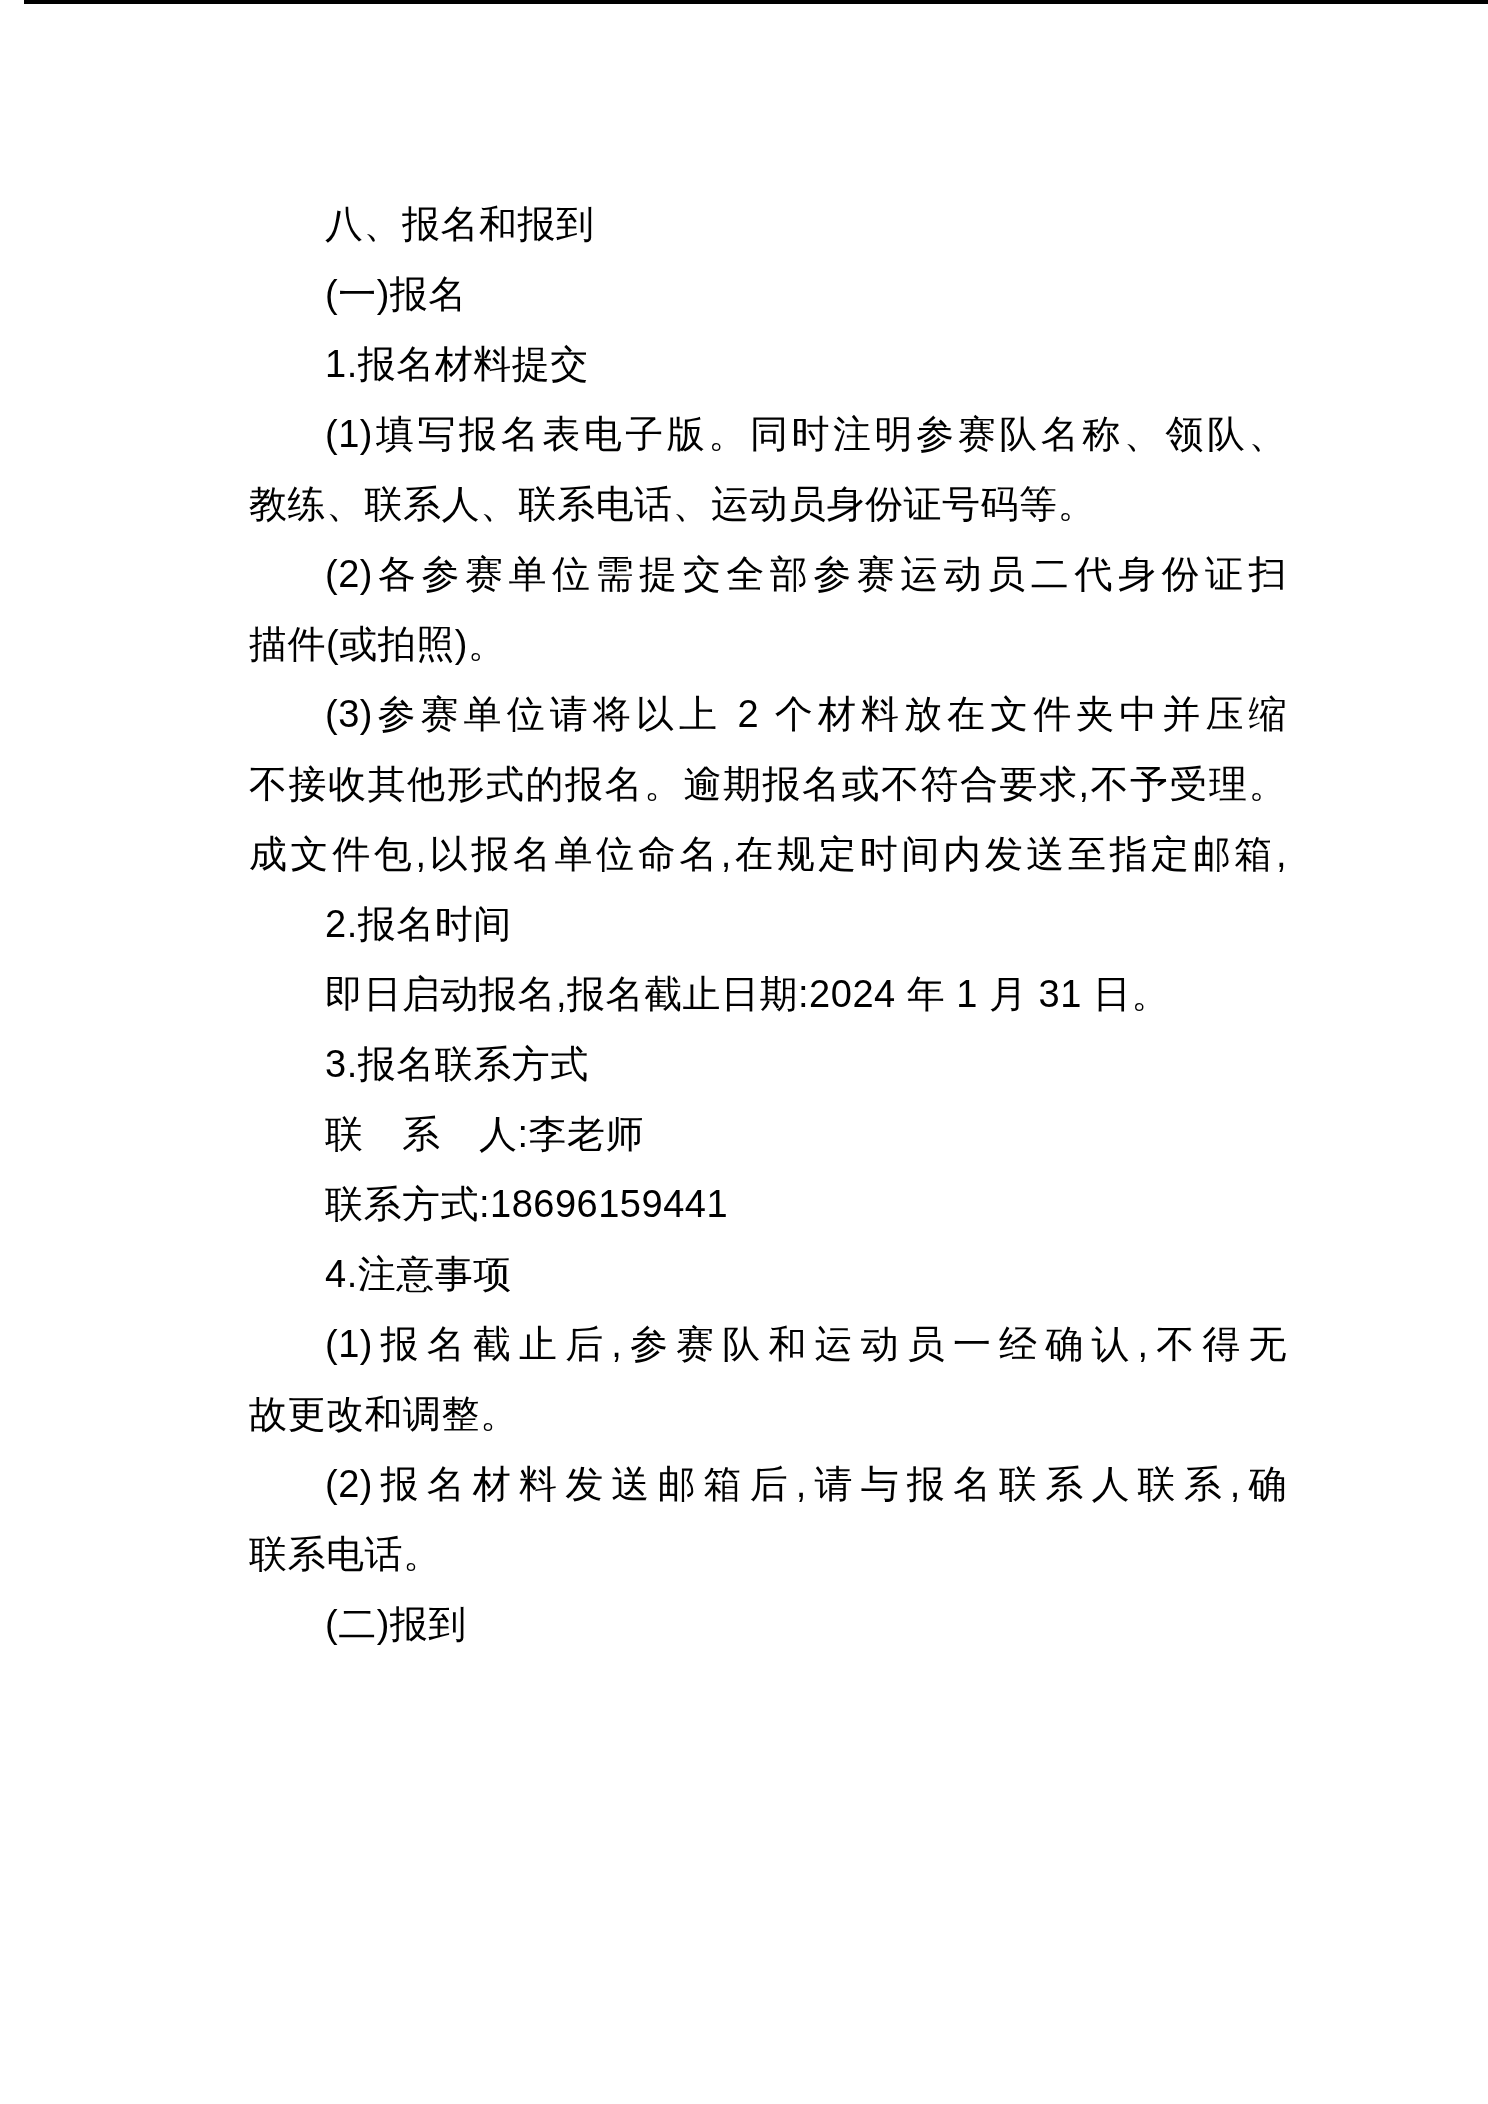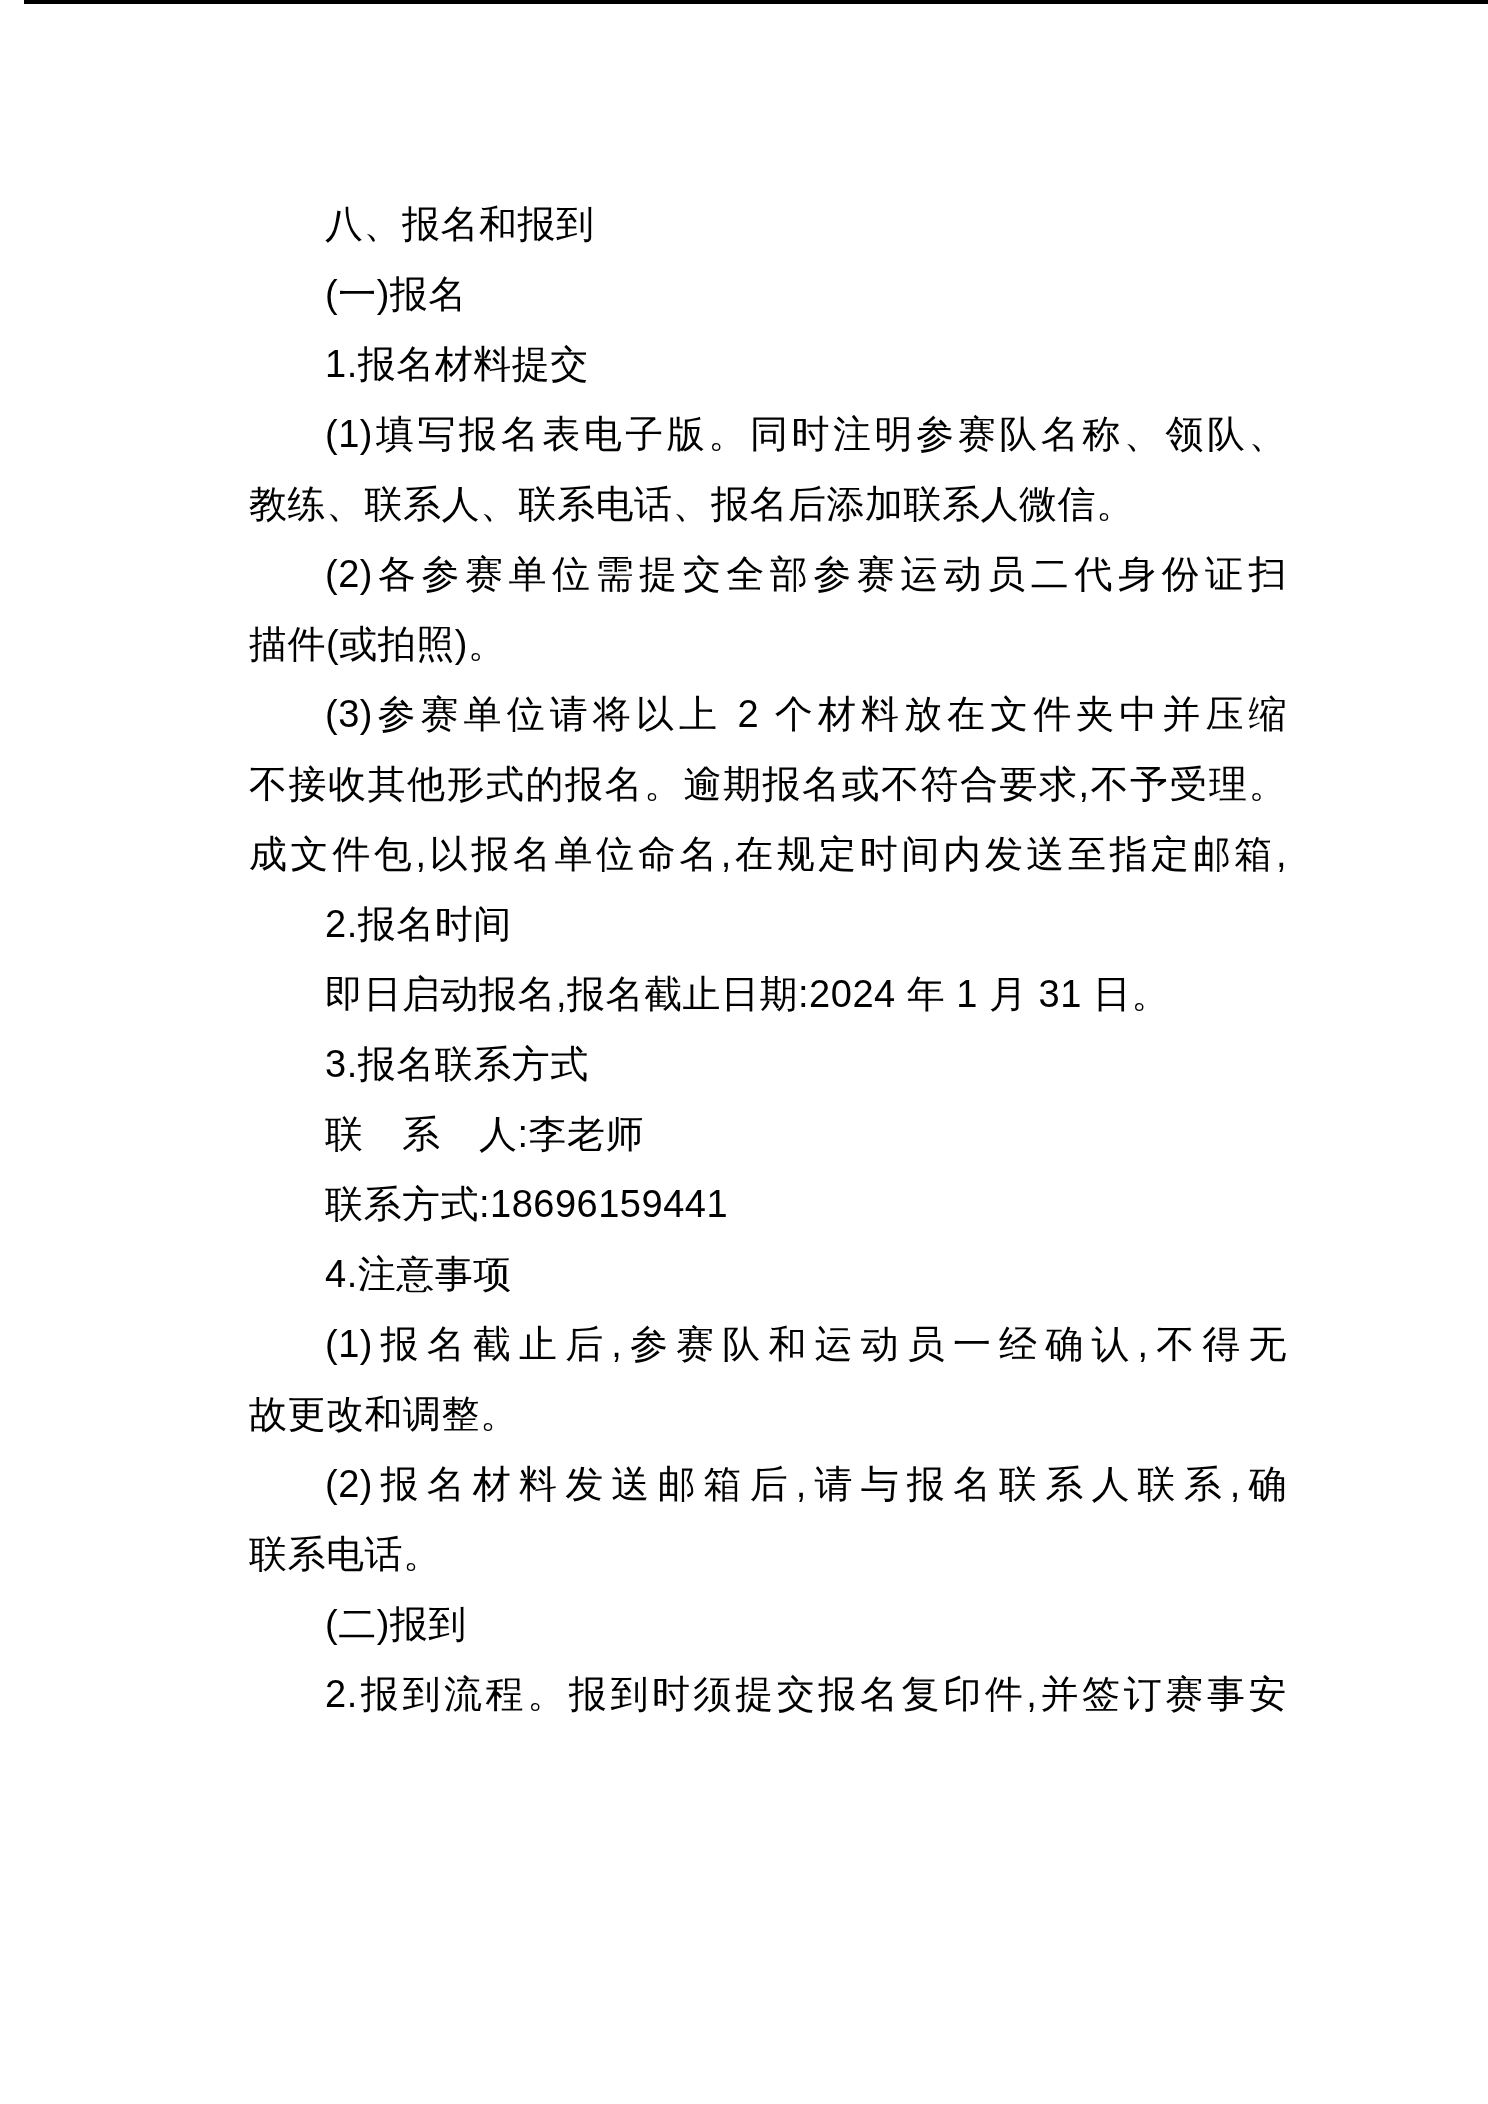--- a/index.html
+++ b/index.html
@@ -55,32 +55,31 @@
 <body>
 
 <div class="page" style="background: rgb(255, 255, 255);">
   <div class="top-edge" style="background: rgb(0, 0, 0);"></div>
   <div class="right-edge" style="background: rgb(127, 127, 127);"></div>
   <div class="content" style="color: rgb(0, 0, 0);">
       <div class="line indent">八、报名和报到</div>
       <div class="line indent">(一)报名</div>
       <div class="line indent">1.报名材料提交</div>
       <div class="line indent stretch">(1)填写报名表电子版。同时注明参赛队名称、领队、</div>
-      <div class="line">教练、联系人、联系电话、报名后添加联系人微信。</div>
+      <div class="line">教练、联系人、联系电话、运动员身份证号码等。</div>
       <div class="line indent stretch">(2)各参赛单位需提交全部参赛运动员二代身份证扫</div>
       <div class="line">描件(或拍照)。</div>
       <div class="line indent stretch">(3)参赛单位请将以上 2 个材料放在文件夹中并压缩</div>
       <div class="line stretch">不接收其他形式的报名。逾期报名或不符合要求,不予受理。</div>
       <div class="line stretch">成文件包,以报名单位命名,在规定时间内发送至指定邮箱,</div>
       <div class="line indent">2.报名时间</div>
       <div class="line indent">即日启动报名,报名截止日期:2024 年 1 月 31 日。</div>
       <div class="line indent">3.报名联系方式</div>
       <div class="line indent">联　系　人:李老师</div>
       <div class="line indent">联系方式:18696159441</div>
       <div class="line indent">4.注意事项</div>
       <div class="line indent stretch">(1)报名截止后,参赛队和运动员一经确认,不得无</div>
       <div class="line">故更改和调整。</div>
       <div class="line indent stretch">(2)报名材料发送邮箱后,请与报名联系人联系,确</div>
       <div class="line">联系电话。</div>
       <div class="line indent">(二)报到</div>
-      <div class="line indent stretch">2.报到流程。报到时须提交报名复印件,并签订赛事安</div>
     </div>
 </div>
 
 </body></html>

